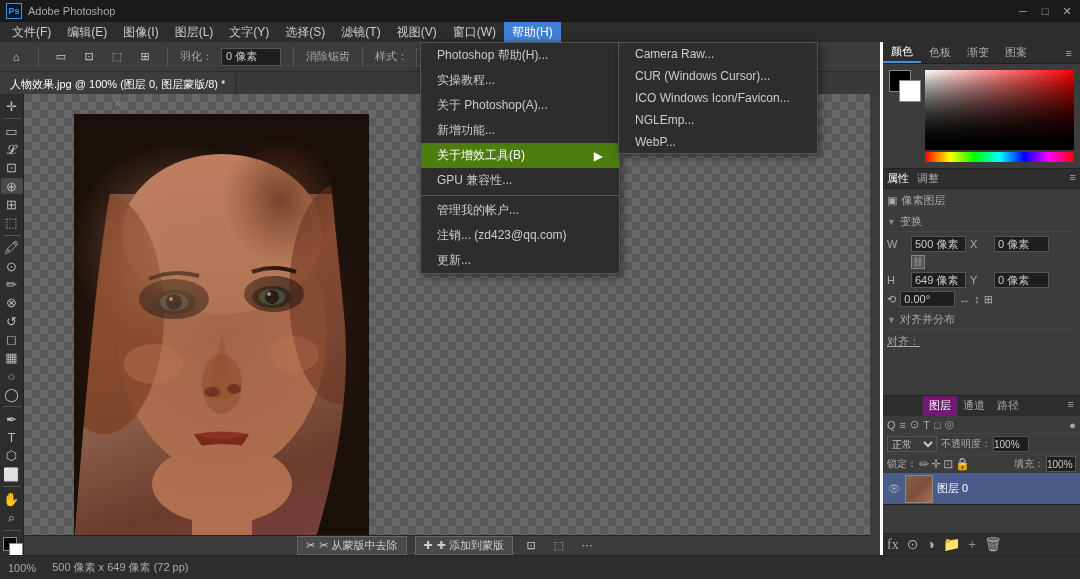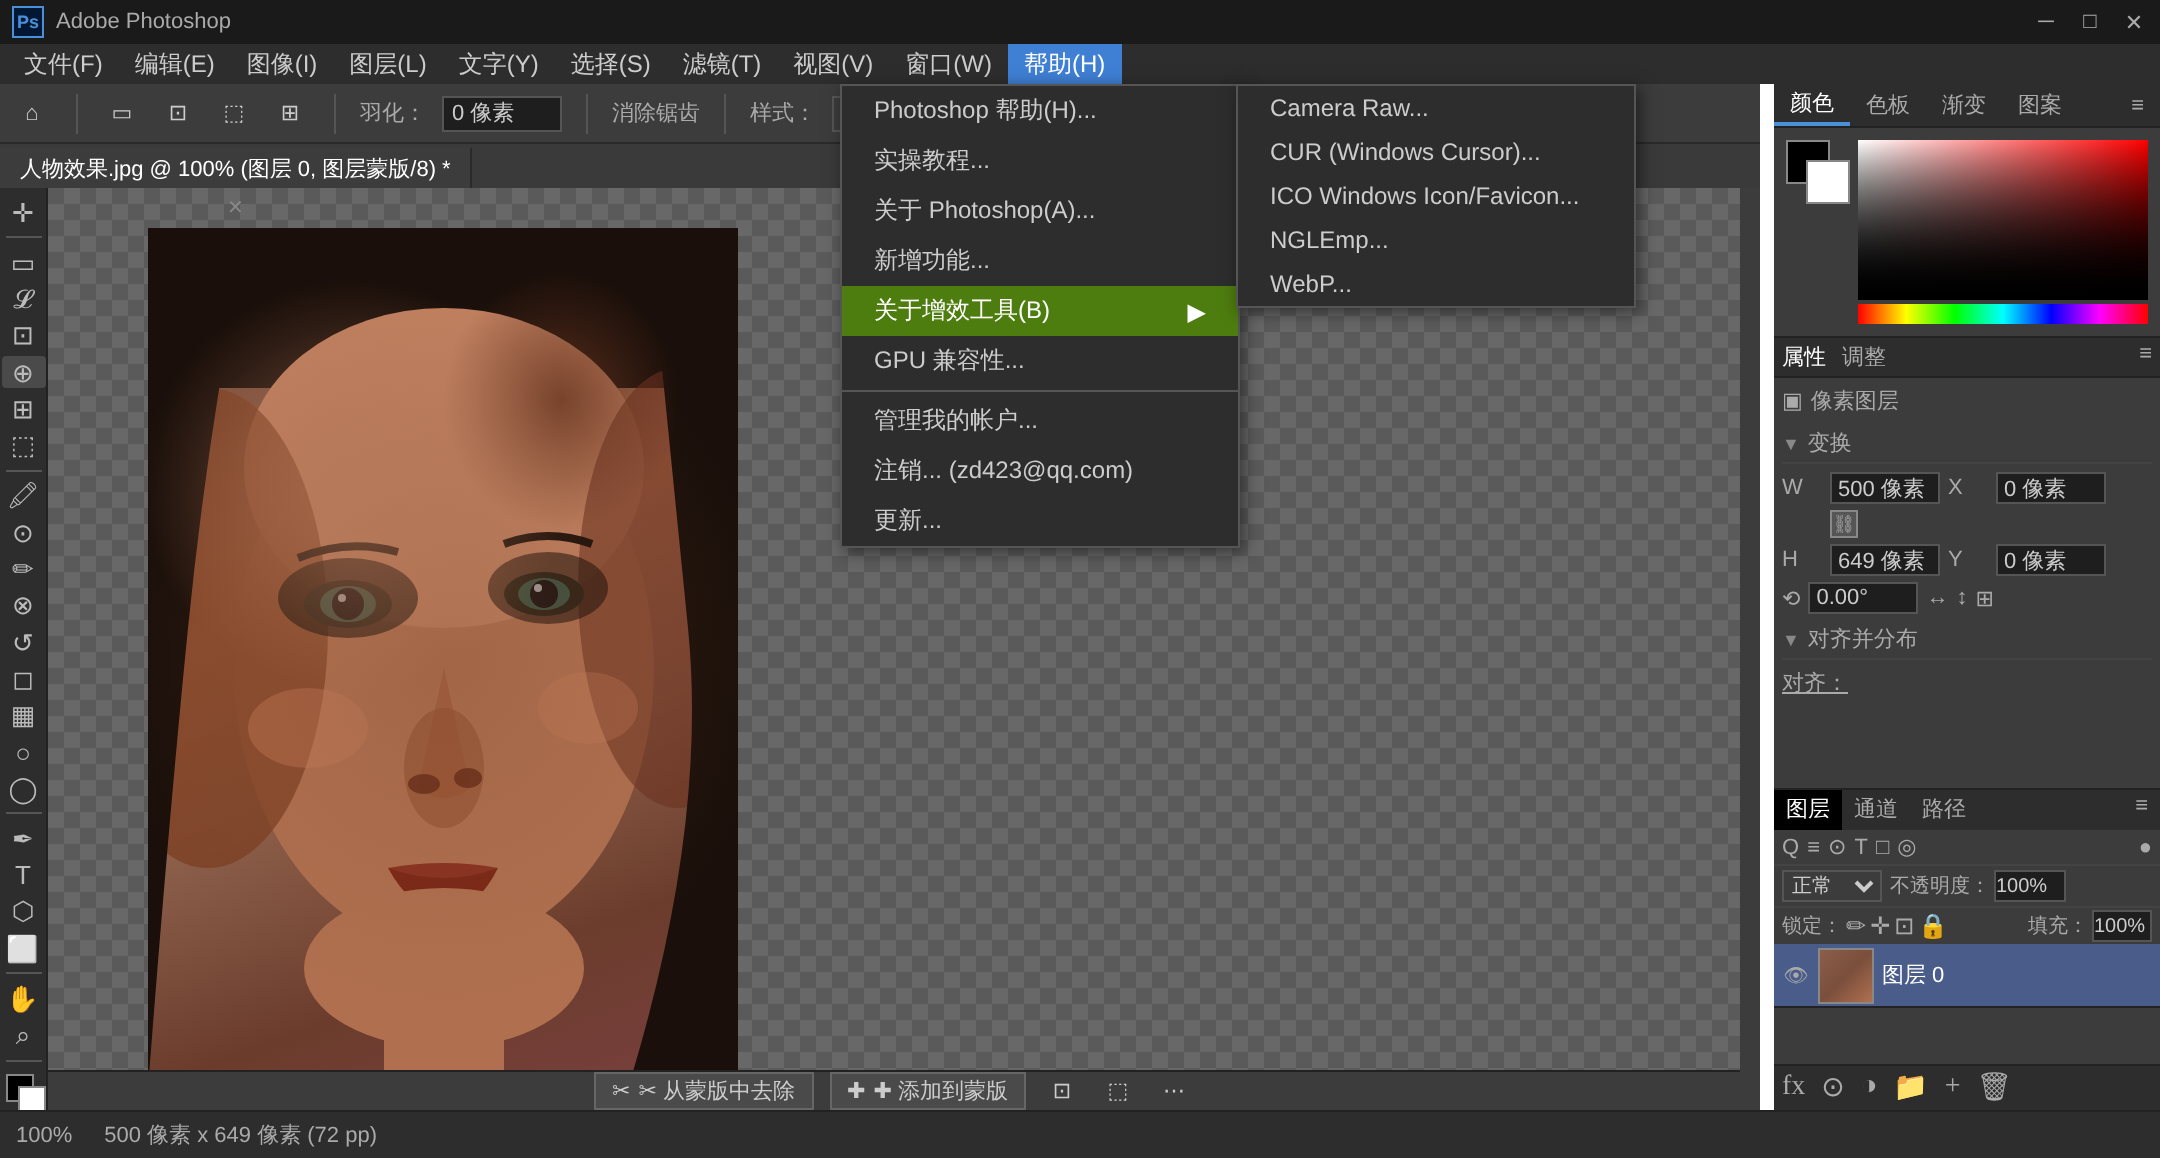--- a/index.html
+++ b/index.html
@@ -295,21 +295,21 @@
     }
 
     
     #right-panel {
       position: absolute;
       top: 42px;
       right: 0;
       width: 210px;
       bottom: 24px;
       background: #3c3c3c;
-      border-left: 7px solid #ffffff;
+      border-left: 3px solid #ffffff;
       z-index: 100;
       display: flex;
       flex-direction: column;
     }
     #right-tabs {
       display: flex;
       background: #2d2d2d;
       height: 22px;
       border-bottom: 1px solid #222;
     }
@@ -398,21 +398,22 @@
       height: 20px;
     }
     .layers-tab {
       padding: 2px 6px;
       font-size: 11px;
       color: #aaa;
       cursor: pointer;
     }
     .layers-tab.active {
       color: #fff;
-      background: #000000;
+      background: #701a75;
+      margin-left: 40px;
     }
     #layers-toolbar {
       display: flex;
       align-items: center;
       padding: 2px 4px;
       gap: 4px;
       background: #3c3c3c;
       border-bottom: 1px solid #444;
     }
     .layers-tool-icon {

